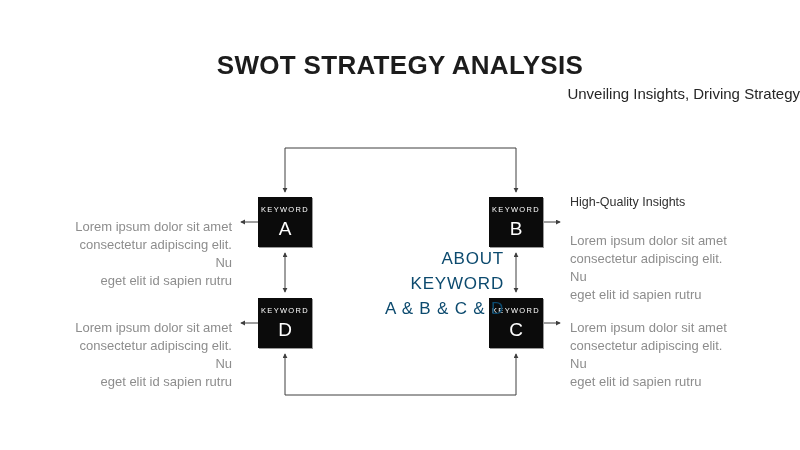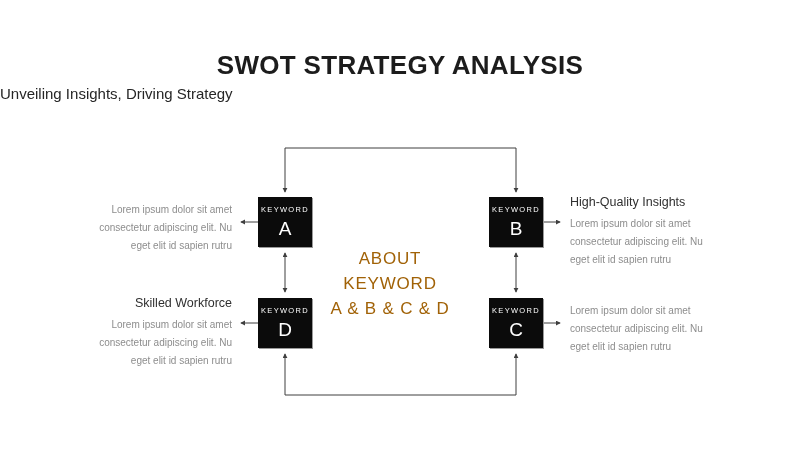--- a/index.html
+++ b/index.html
@@ -20,21 +20,21 @@
     top:50px; left:0; width:800px;
     text-align:center;
     font-size:26px;
     font-weight:700;
     letter-spacing:0.3px;
     color:#1c1c1c;
   }
   .subtitle{
     position:absolute;
     top:85px; left:0; width:800px;
-    text-align:left;
+    text-align:right;
     font-size:15px;
     font-weight:400;
     color:#262626;
   }
   svg.connectors{
     position:absolute; top:0; left:0;
     pointer-events:none;
   }
   .kbox{
     position:absolute;
@@ -65,37 +65,37 @@
     position:absolute;
     width:162px;
   }
   .tblock .heading{
     font-size:12.5px;
     line-height:14px;
     font-weight:500;
     color:#2f2f2f;
   }
   .tblock .para{
-    margin-top:6px;
-    font-size:10px;
+    margin-top:23px;
+    font-size:13px;
     line-height:18px;
     color:#8d8d8d;
   }
   .tb-left{left:70px; text-align:right;}
   .tb-right{left:570px; text-align:left;}
   .tb-row-top{top:195px;}
   .tb-row-bottom{top:296px;}
   .center-label{
     position:absolute;
-    top:246px; left:300px; width:180px;
-    text-align:center;
+    top:246px; left:324px; width:180px;
+    text-align:right;
     font-size:17px;
     font-weight:500;
     letter-spacing:0.8px;
-    color:#a16207;
+    color:#0c4a6e;
     line-height:25px;
   }
 </style>
 </head>
 <body>
 
 <div class="slide">
 
   <div class="title">SWOT STRATEGY ANALYSIS</div>
   <div class="subtitle">Unveiling Insights, Driving Strategy</div>
@@ -160,21 +160,20 @@
   <div class="tblock tb-right tb-row-top">
     <div class="heading">High-Quality Insights</div>
     <div class="para">
       <div>Lorem ipsum dolor sit amet</div>
       <div>consectetur adipiscing elit. Nu</div>
       <div>eget elit id sapien rutru</div>
     </div>
   </div>
 
   <div class="tblock tb-left tb-row-bottom">
-    <div class="heading">Skilled Workforce</div>
     <div class="para">
       <div>Lorem ipsum dolor sit amet</div>
       <div>consectetur adipiscing elit. Nu</div>
       <div>eget elit id sapien rutru</div>
     </div>
   </div>
 
   <div class="tblock tb-right tb-row-bottom">
     <div class="para">
       <div>Lorem ipsum dolor sit amet</div>

